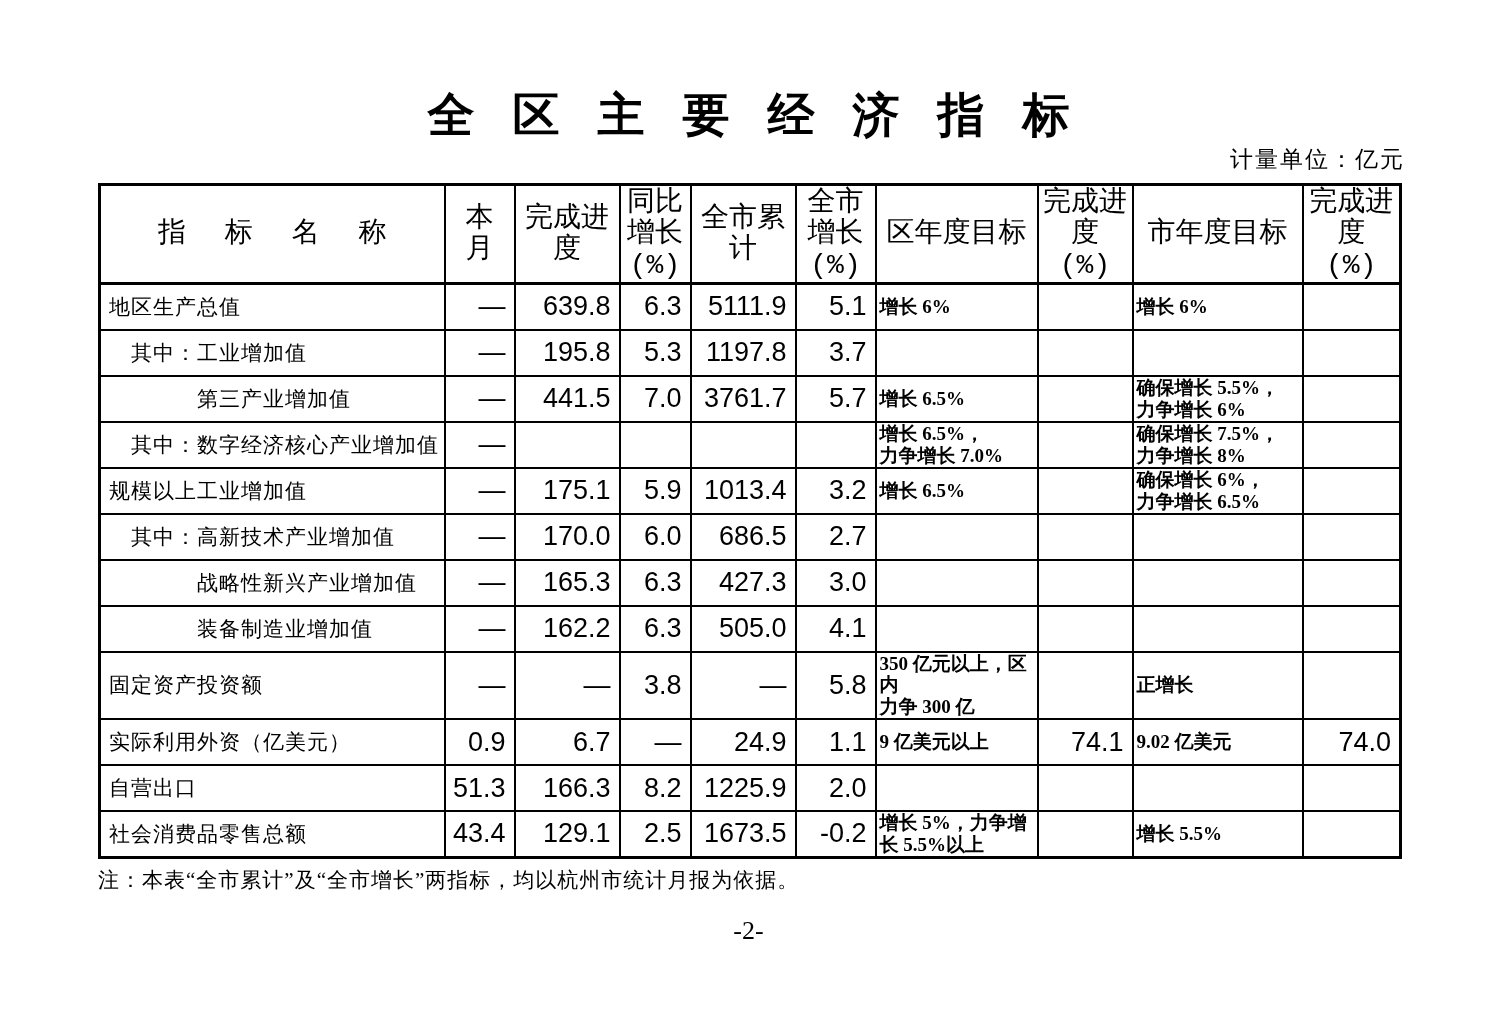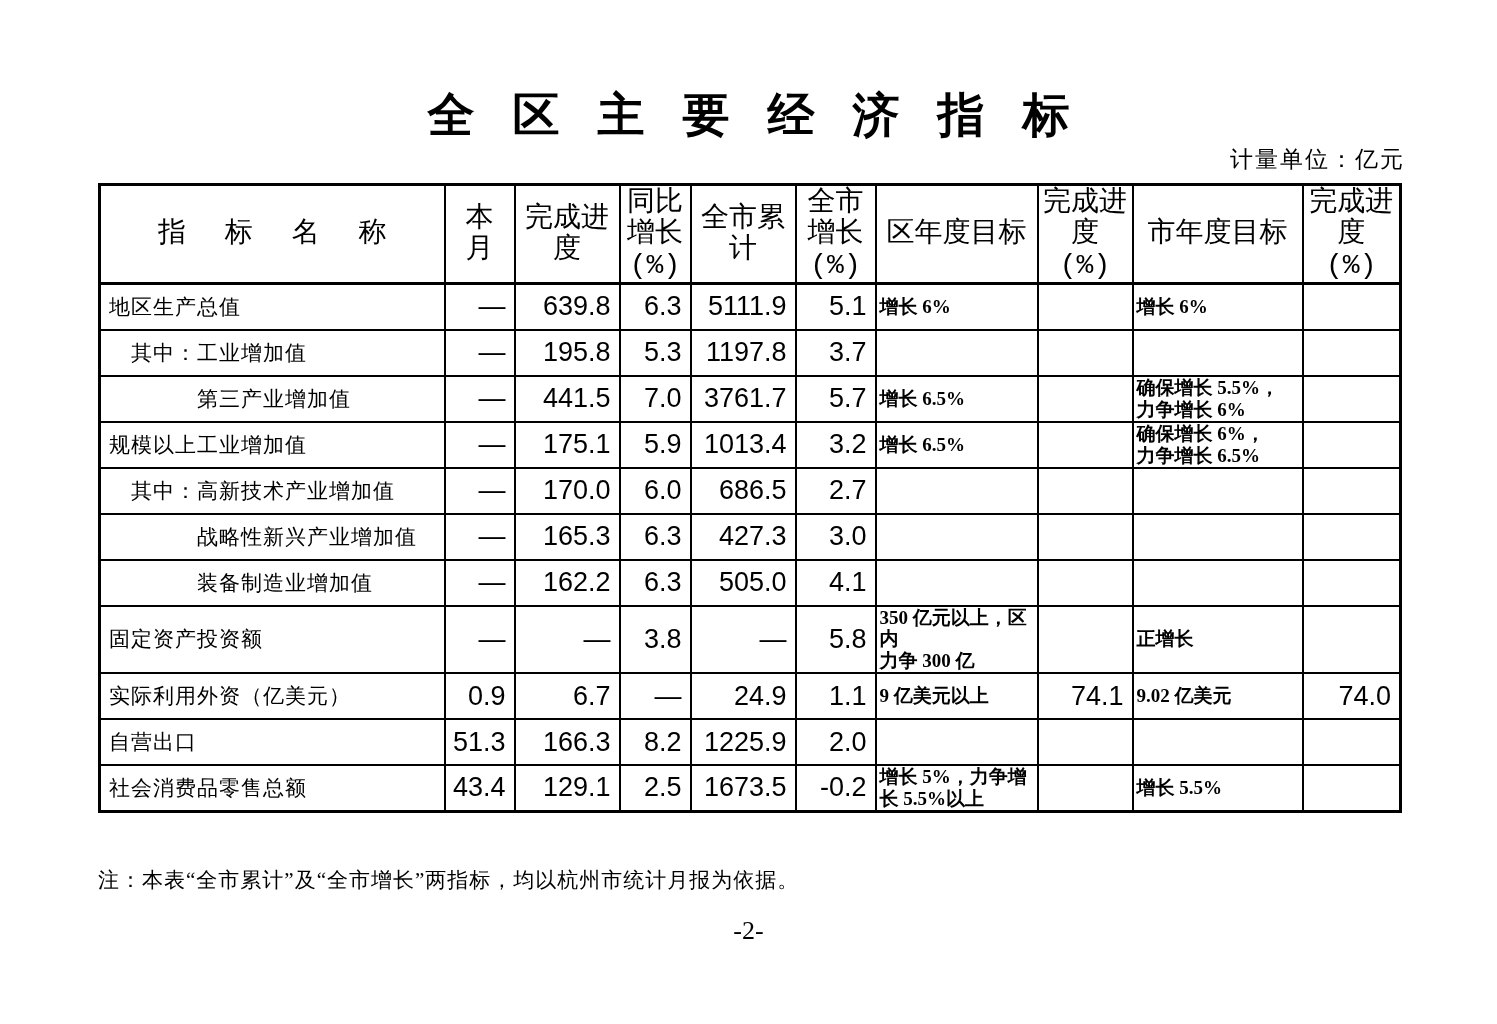--- a/index.html
+++ b/index.html
@@ -172,20 +172,34 @@
           <td class="c-num">7.0</td>
           <td class="c-num">3761.7</td>
           <td class="c-num">5.7</td>
           <td class="c-target">增长 6.5%</td>
           <td class="c-num"></td>
           <td class="c-target">确保增长 5.5%，
 力争增长 6%</td>
           <td class="c-num"></td>
         </tr>
         <tr>
+          <td class="c-name ind1">其中：数字经济核心产业增加值</td>
+          <td class="c-num">—</td>
+          <td class="c-num"></td>
+          <td class="c-num"></td>
+          <td class="c-num"></td>
+          <td class="c-num"></td>
+          <td class="c-target">增长 6.5%，
+力争增长 7.0%</td>
+          <td class="c-num"></td>
+          <td class="c-target">确保增长 7.5%，
+力争增长 8%</td>
+          <td class="c-num"></td>
+        </tr>
+        <tr>
           <td class="c-name ind0">规模以上工业增加值</td>
           <td class="c-num">—</td>
           <td class="c-num">175.1</td>
           <td class="c-num">5.9</td>
           <td class="c-num">1013.4</td>
           <td class="c-num">3.2</td>
           <td class="c-target">增长 6.5%</td>
           <td class="c-num"></td>
           <td class="c-target">确保增长 6%，
 力争增长 6.5%</td>

